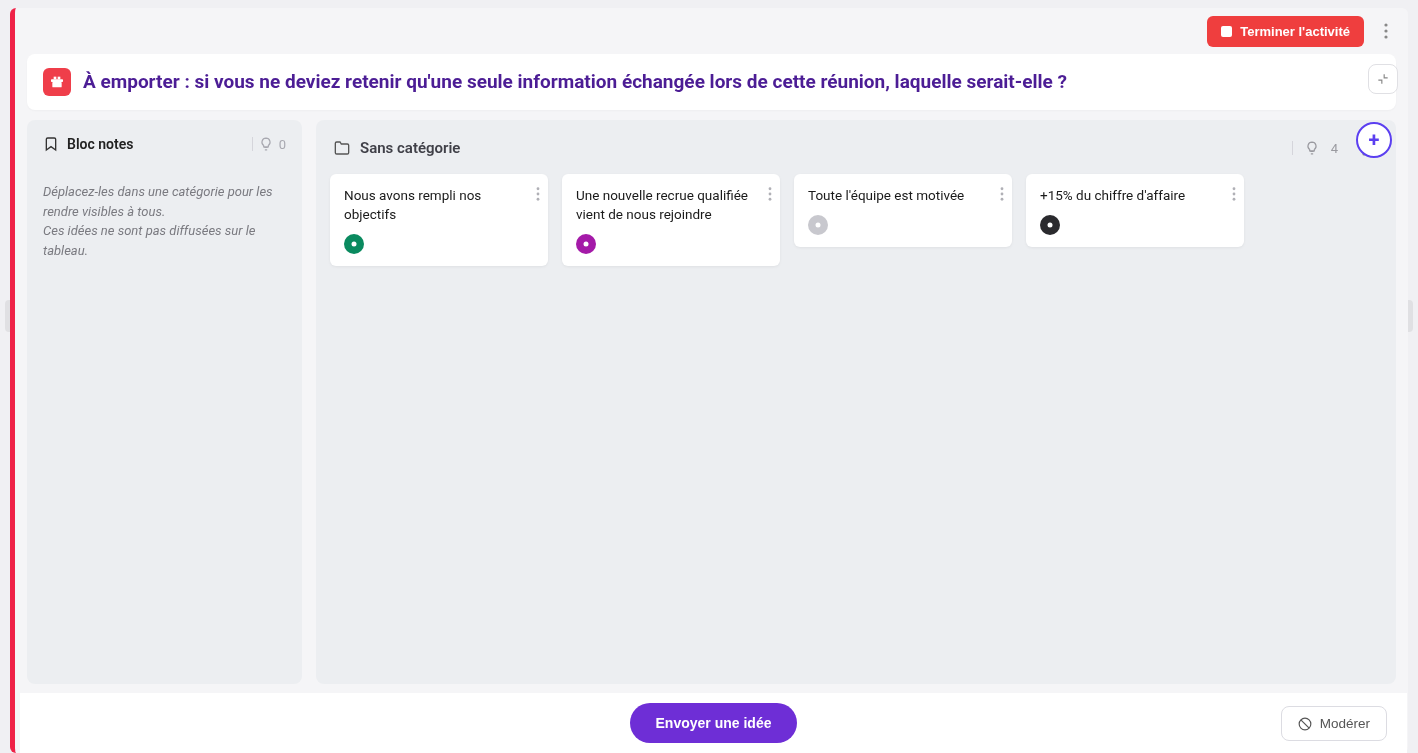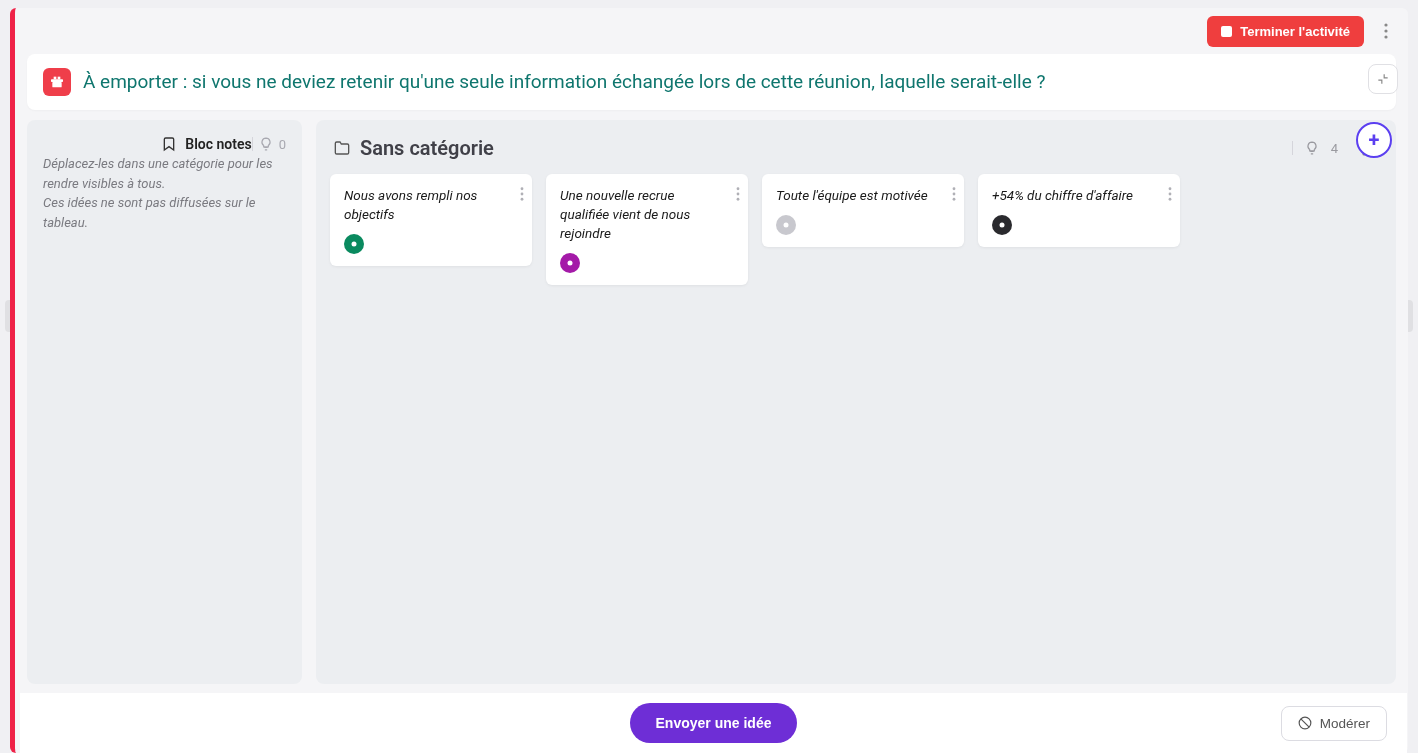--- a/index.html
+++ b/index.html
@@ -93,22 +93,22 @@
 }
 .title-icon {
   width: 28px; height: 28px;
   background: #ef3e4a;
   border-radius: 6px;
   flex-shrink: 0;
   display:flex; align-items:center; justify-content:center;
 }
 .title-text {
   font-size: 19px;
-  font-weight: 400;
-  color: #0f766e;
+  font-weight: 700;
+  color: #4c1d95;
   flex: 1;
   line-height: 1.3;
 }
 .collapse-btn {
   position: absolute;
   right: -2px;
   top: 10px;
   width: 30px; height: 30px;
   background: #fff;
   border: 1px solid #e0e0e4;
@@ -128,22 +128,22 @@
 .notepad {
   width: 275px;
   background: #eceef1;
   border-radius: 8px;
   padding: 16px;
   flex-shrink: 0;
 }
 .notepad-header {
   display: flex;
   align-items: center;
-  justify-content: flex-end;
-  margin-bottom: 2px;
+  justify-content: space-between;
+  margin-bottom: 30px;
 }
 .notepad-title-wrap {
   display: flex;
   align-items: center;
   gap: 8px;
   color: #222;
   font-weight: 600;
   font-size: 14px;
 }
 .notepad-count {
@@ -171,42 +171,41 @@
   align-items: center;
   justify-content: space-between;
   padding: 0 4px 12px 4px;
 }
 .cat-title-wrap {
   display: flex;
   align-items: center;
   gap: 10px;
   color: #404048;
   font-weight: 600;
-  font-size: 20px;
+  font-size: 15px;
 }
 .cat-right {
   display: flex;
   align-items: center;
   gap: 12px;
   color: #9a9aa0;
   font-size: 13px;
 }
 .cards-row {
   display: flex;
   gap: 14px;
   align-items: flex-start;
 }
 .idea-card {
-  width: 202px;
+  width: 218px;
   background: #fff;
   border-radius: 6px;
   padding: 12px 12px 12px 14px;
   box-shadow: 0 1px 3px rgba(0,0,0,0.06);
   position: relative;
-  font-style: italic;
 }
 .card-text {
   font-size: 13.5px;
   color: #1a1a1a;
   line-height: 1.4;
   padding-right: 18px;
 }
 .card-more {
   position: absolute;
   top: 12px;
@@ -268,21 +267,21 @@
   position: absolute;
   right: 20px;
   background: #fff;
   border: 1px solid #dcdce2;
   color: #555;
   border-radius: 8px;
   padding: 9px 16px;
   font-size: 13.5px;
   font-weight: 500;
   display: flex;
-  align-items: flex-start;
+  align-items: flex-end;
   gap: 8px;
   cursor: pointer;
 }
 .icon-sm { width: 16px; height: 16px; }
 .bulb { width: 14px; height: 14px; }
 .sep { width:1px; height:14px; background:#d5d5db; }
 </style>
 </head>
 <body>
 
@@ -423,21 +422,21 @@
                   <circle cx="2" cy="14" r="1.6"></circle>
                 </svg>
             </div>
             <div class="avatar grey">
               <svg width="12" height="12" viewBox="0 0 24 24" fill="#fff">
                   <circle cx="12" cy="12" r="5"></circle>
                 </svg>
             </div>
           </div>
           <div class="idea-card">
-            <div class="card-text">+54% du chiffre d'affaire</div>
+            <div class="card-text">+15% du chiffre d'affaire</div>
             <div class="card-more">
               <svg width="4" height="14" viewBox="0 0 4 16" fill="currentColor">
                   <circle cx="2" cy="2" r="1.6"></circle>
                   <circle cx="2" cy="8" r="1.6"></circle>
                   <circle cx="2" cy="14" r="1.6"></circle>
                 </svg>
             </div>
             <div class="avatar dark">
               <svg width="12" height="12" viewBox="0 0 24 24" fill="#fff">
                   <circle cx="12" cy="12" r="5"></circle>

